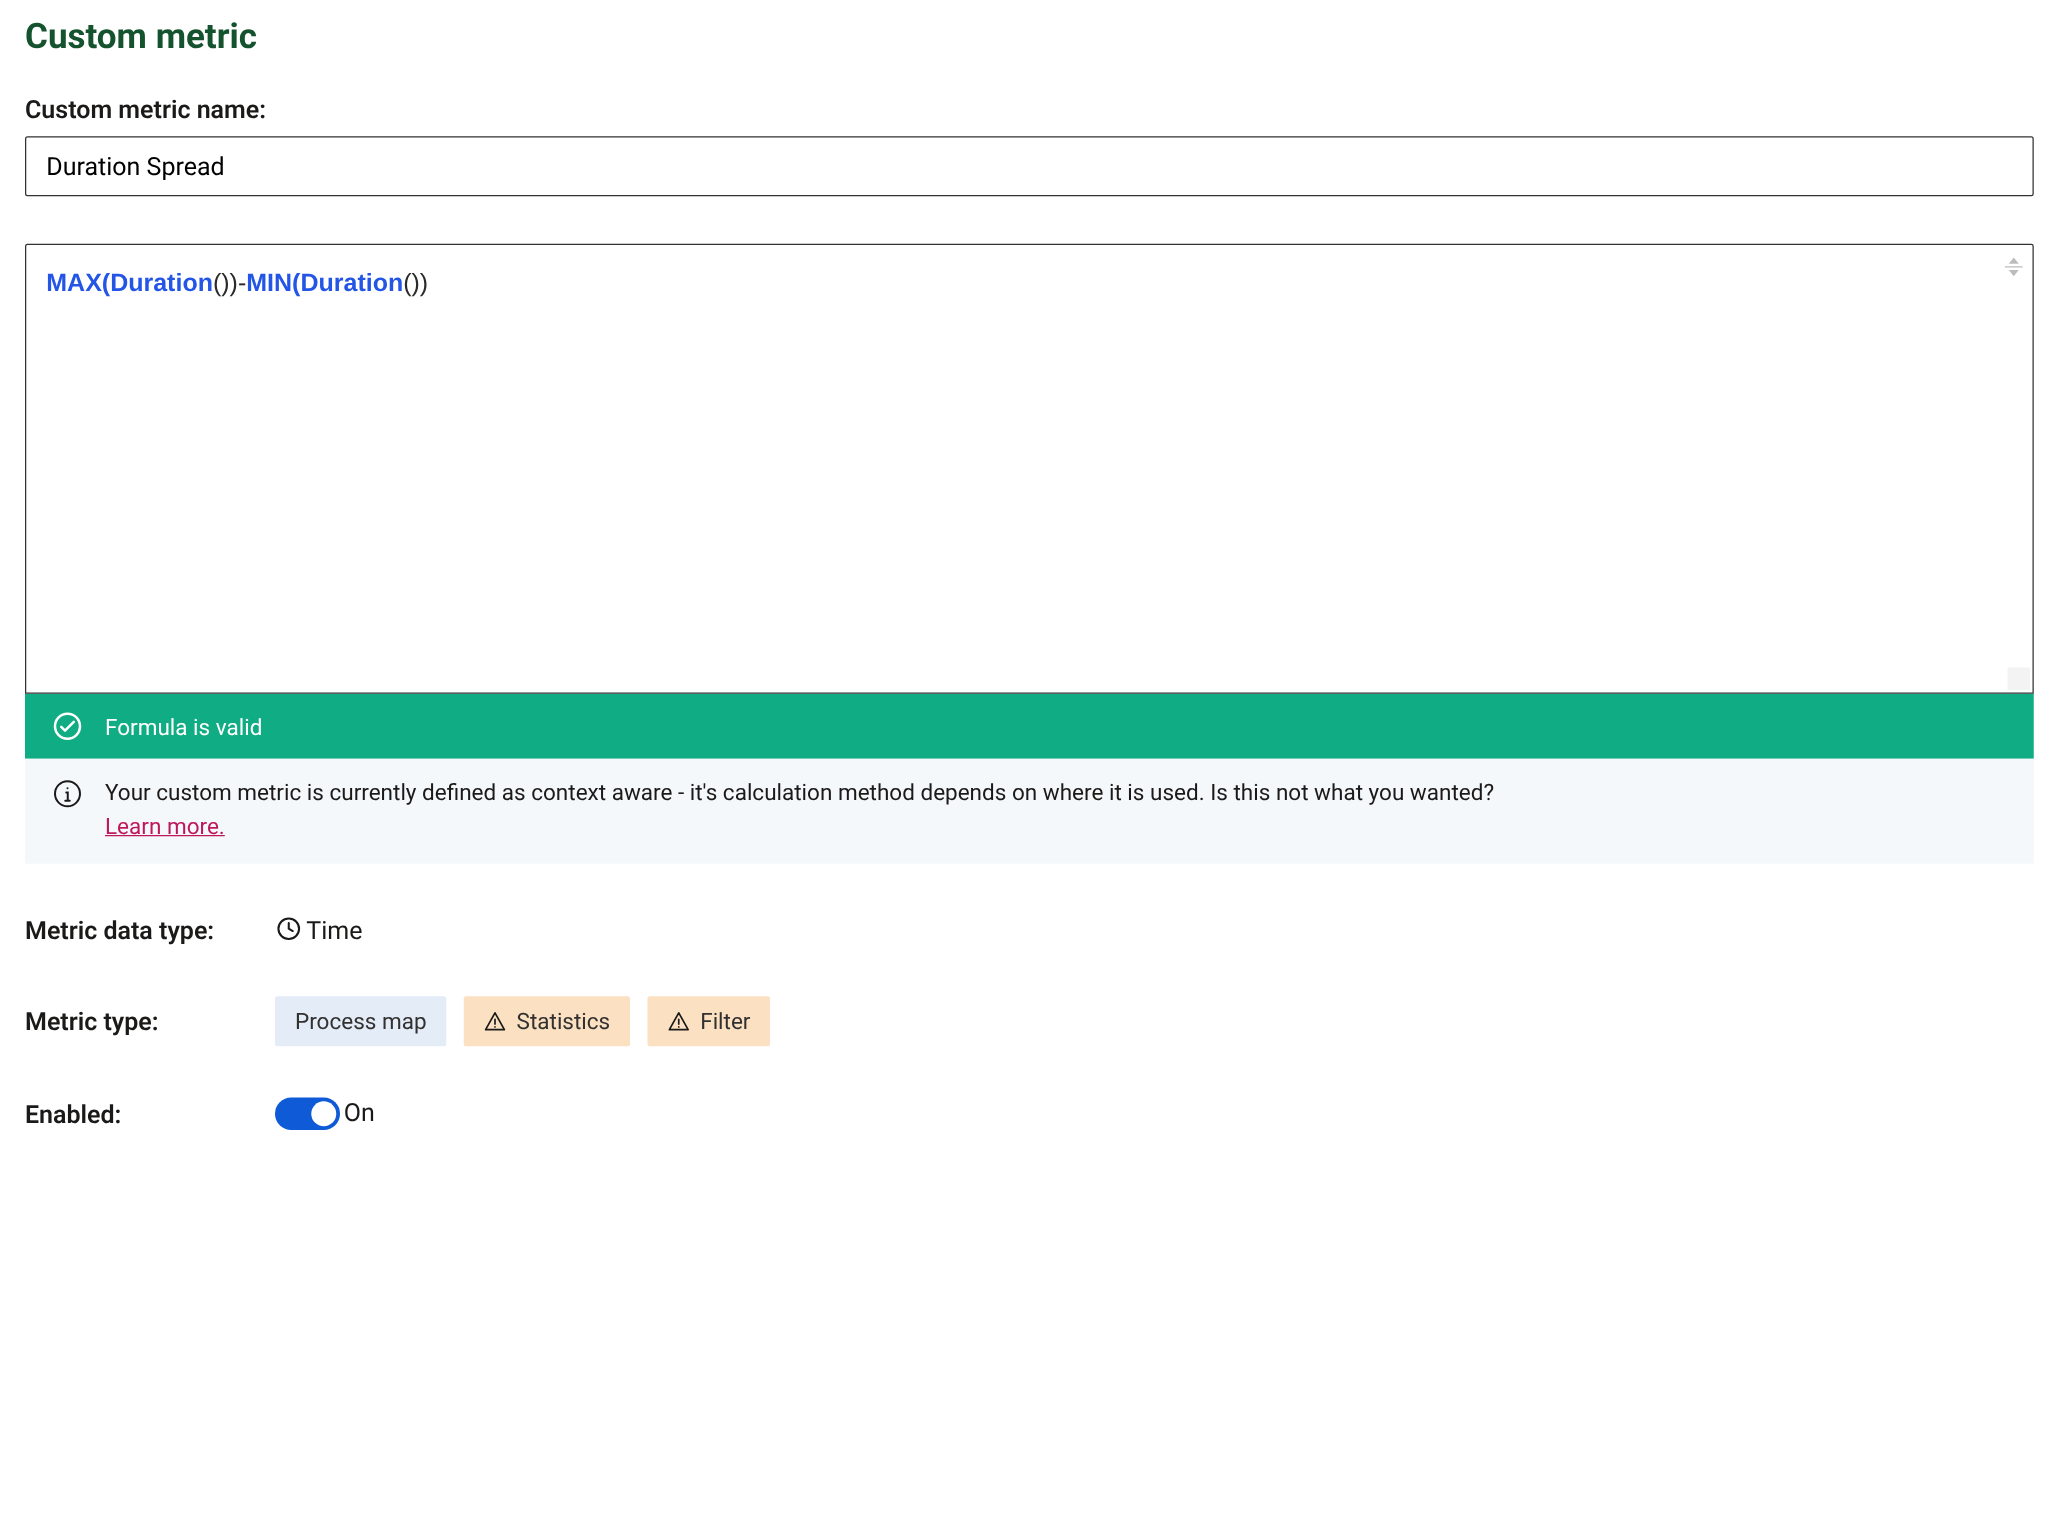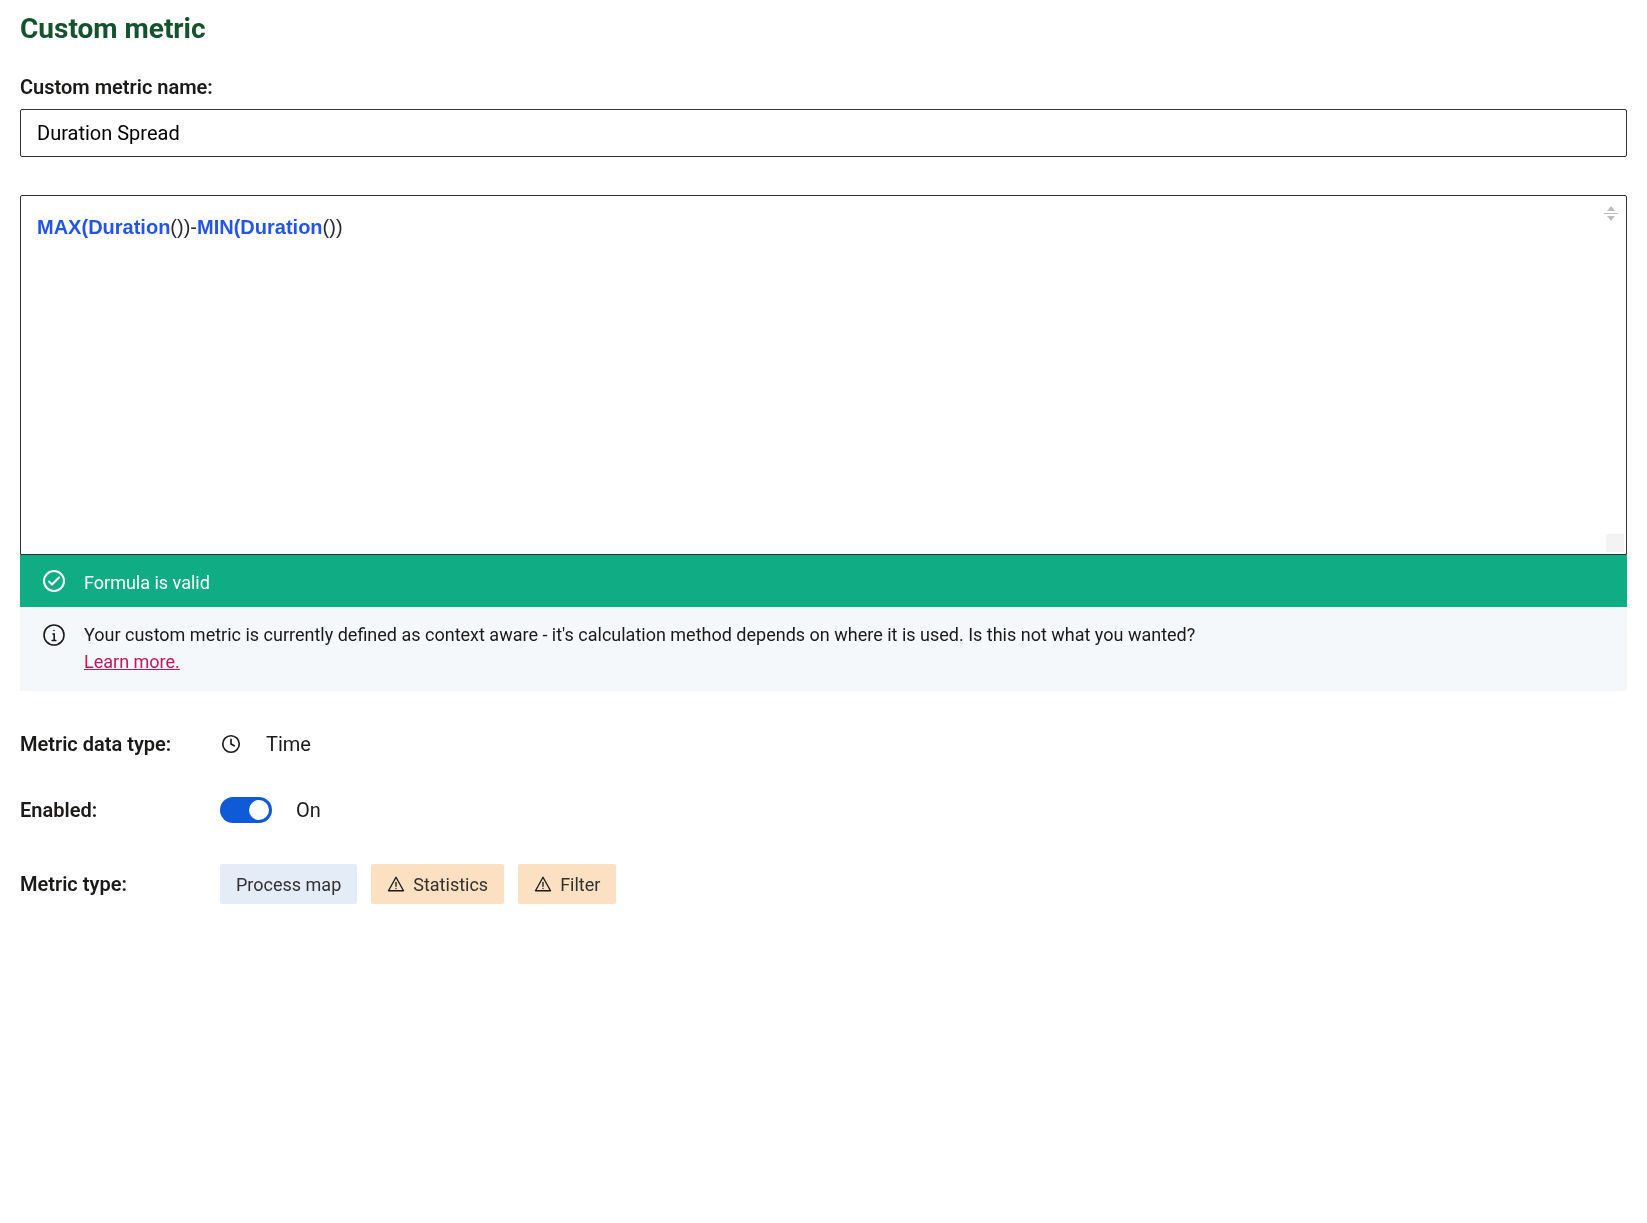--- a/index.html
+++ b/index.html
@@ -143,22 +143,22 @@
     margin-top: 41px;
     font-size: 20px;
   }
   .meta-row .meta-label {
     width: 200px;
     font-weight: 600;
     flex: 0 0 auto;
   }
   .meta-row .meta-value {
     display: flex;
-    align-items: center;
-    gap: 24px;
+    align-items: flex-start;
+    gap: 3px;
   }
   .clock-icon {
     width: 22px; height: 22px;
   }
   .type-badges {
     display: flex;
     gap: 14px;
   }
   .badge {
     display: inline-flex;
@@ -251,31 +251,20 @@
   <div class="meta-row">
     <div class="meta-label">Metric data type:</div>
     <div class="meta-value">
       <span class="clock-icon">
         <svg viewBox="0 0 24 24" fill="none" stroke="#1b1a19" stroke-width="1.8">
           <circle cx="12" cy="12" r="9"></circle>
           <path d="M12 7v5l3.5 2" stroke-linecap="round"></path>
         </svg>
       </span>
       <span>Time</span>
-    </div>
-  </div>
-
-  
-  <div class="meta-row">
-    <div class="meta-label">Enabled:</div>
-    <div class="meta-value">
-      <div class="toggle">
-        <div class="knob"></div>
-      </div>
-      <span class="toggle-label">On</span>
     </div>
   </div>
 
   
   <div class="meta-row">
     <div class="meta-label">Metric type:</div>
     <div class="type-badges">
       <span class="badge badge-blue">
         <span>Process map</span>
       </span>
@@ -295,13 +284,24 @@
             <path d="M12 3 L22 21 L2 21 Z" stroke-linejoin="round"></path>
             <path d="M12 10v5" stroke-linecap="round"></path>
             <circle cx="12" cy="18" r="0.9" fill="#1b1a19" stroke="none"></circle>
           </svg>
         </span>
         <span>Filter</span>
       </span>
     </div>
   </div>
 
+  
+  <div class="meta-row">
+    <div class="meta-label">Enabled:</div>
+    <div class="meta-value">
+      <div class="toggle">
+        <div class="knob"></div>
+      </div>
+      <span class="toggle-label">On</span>
+    </div>
+  </div>
+
 </div>
 
 </body></html>

